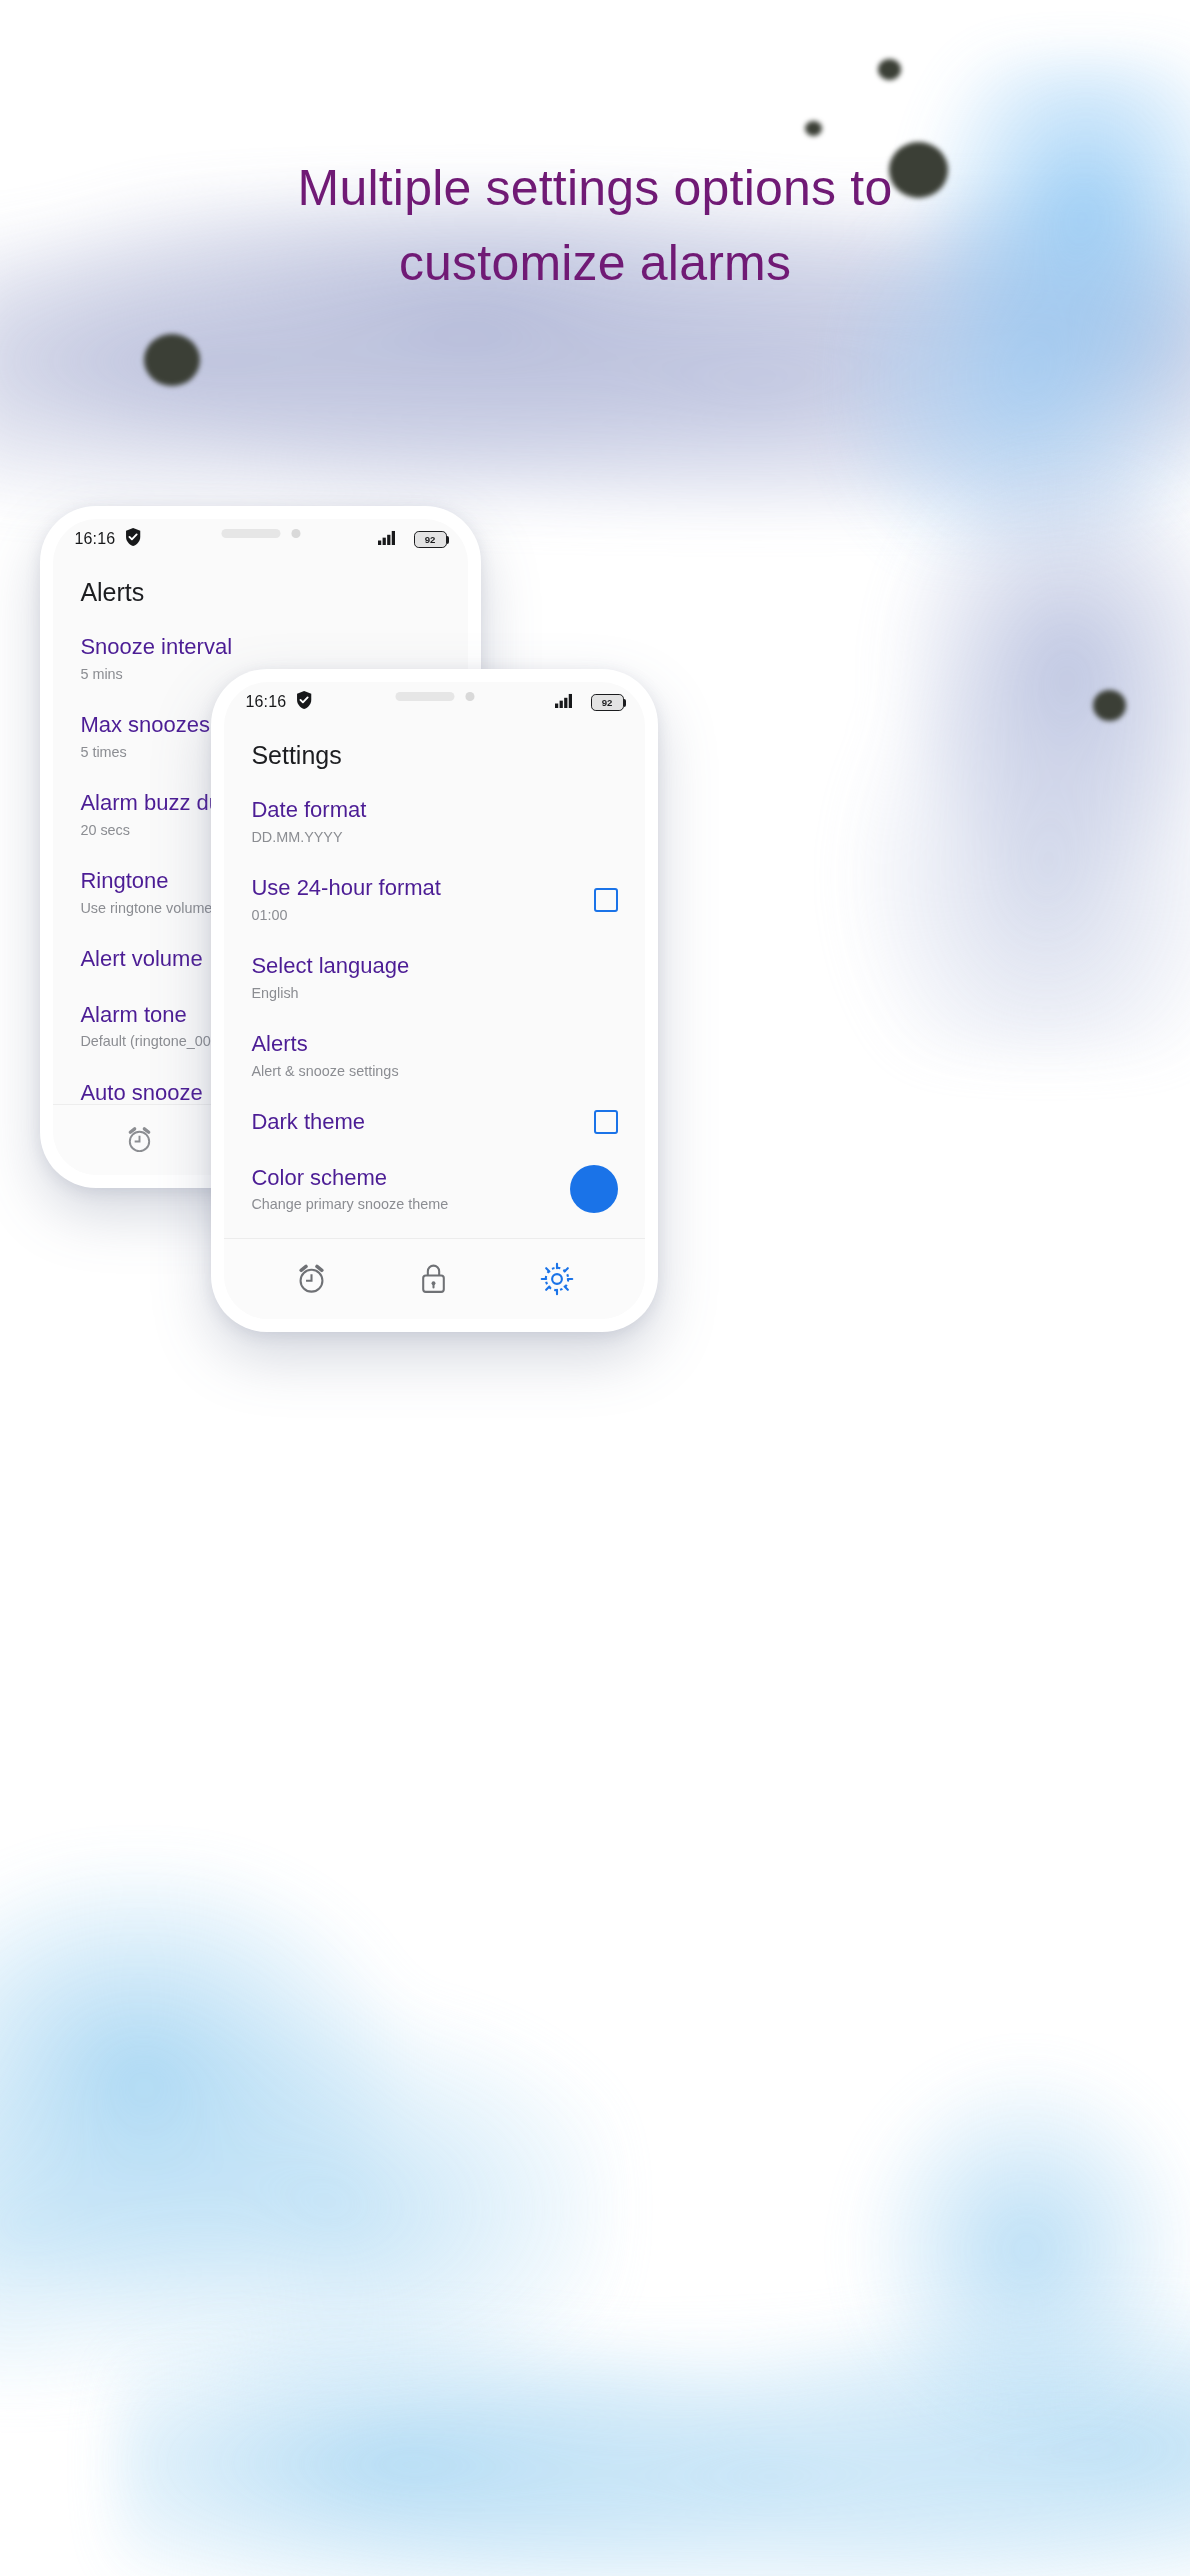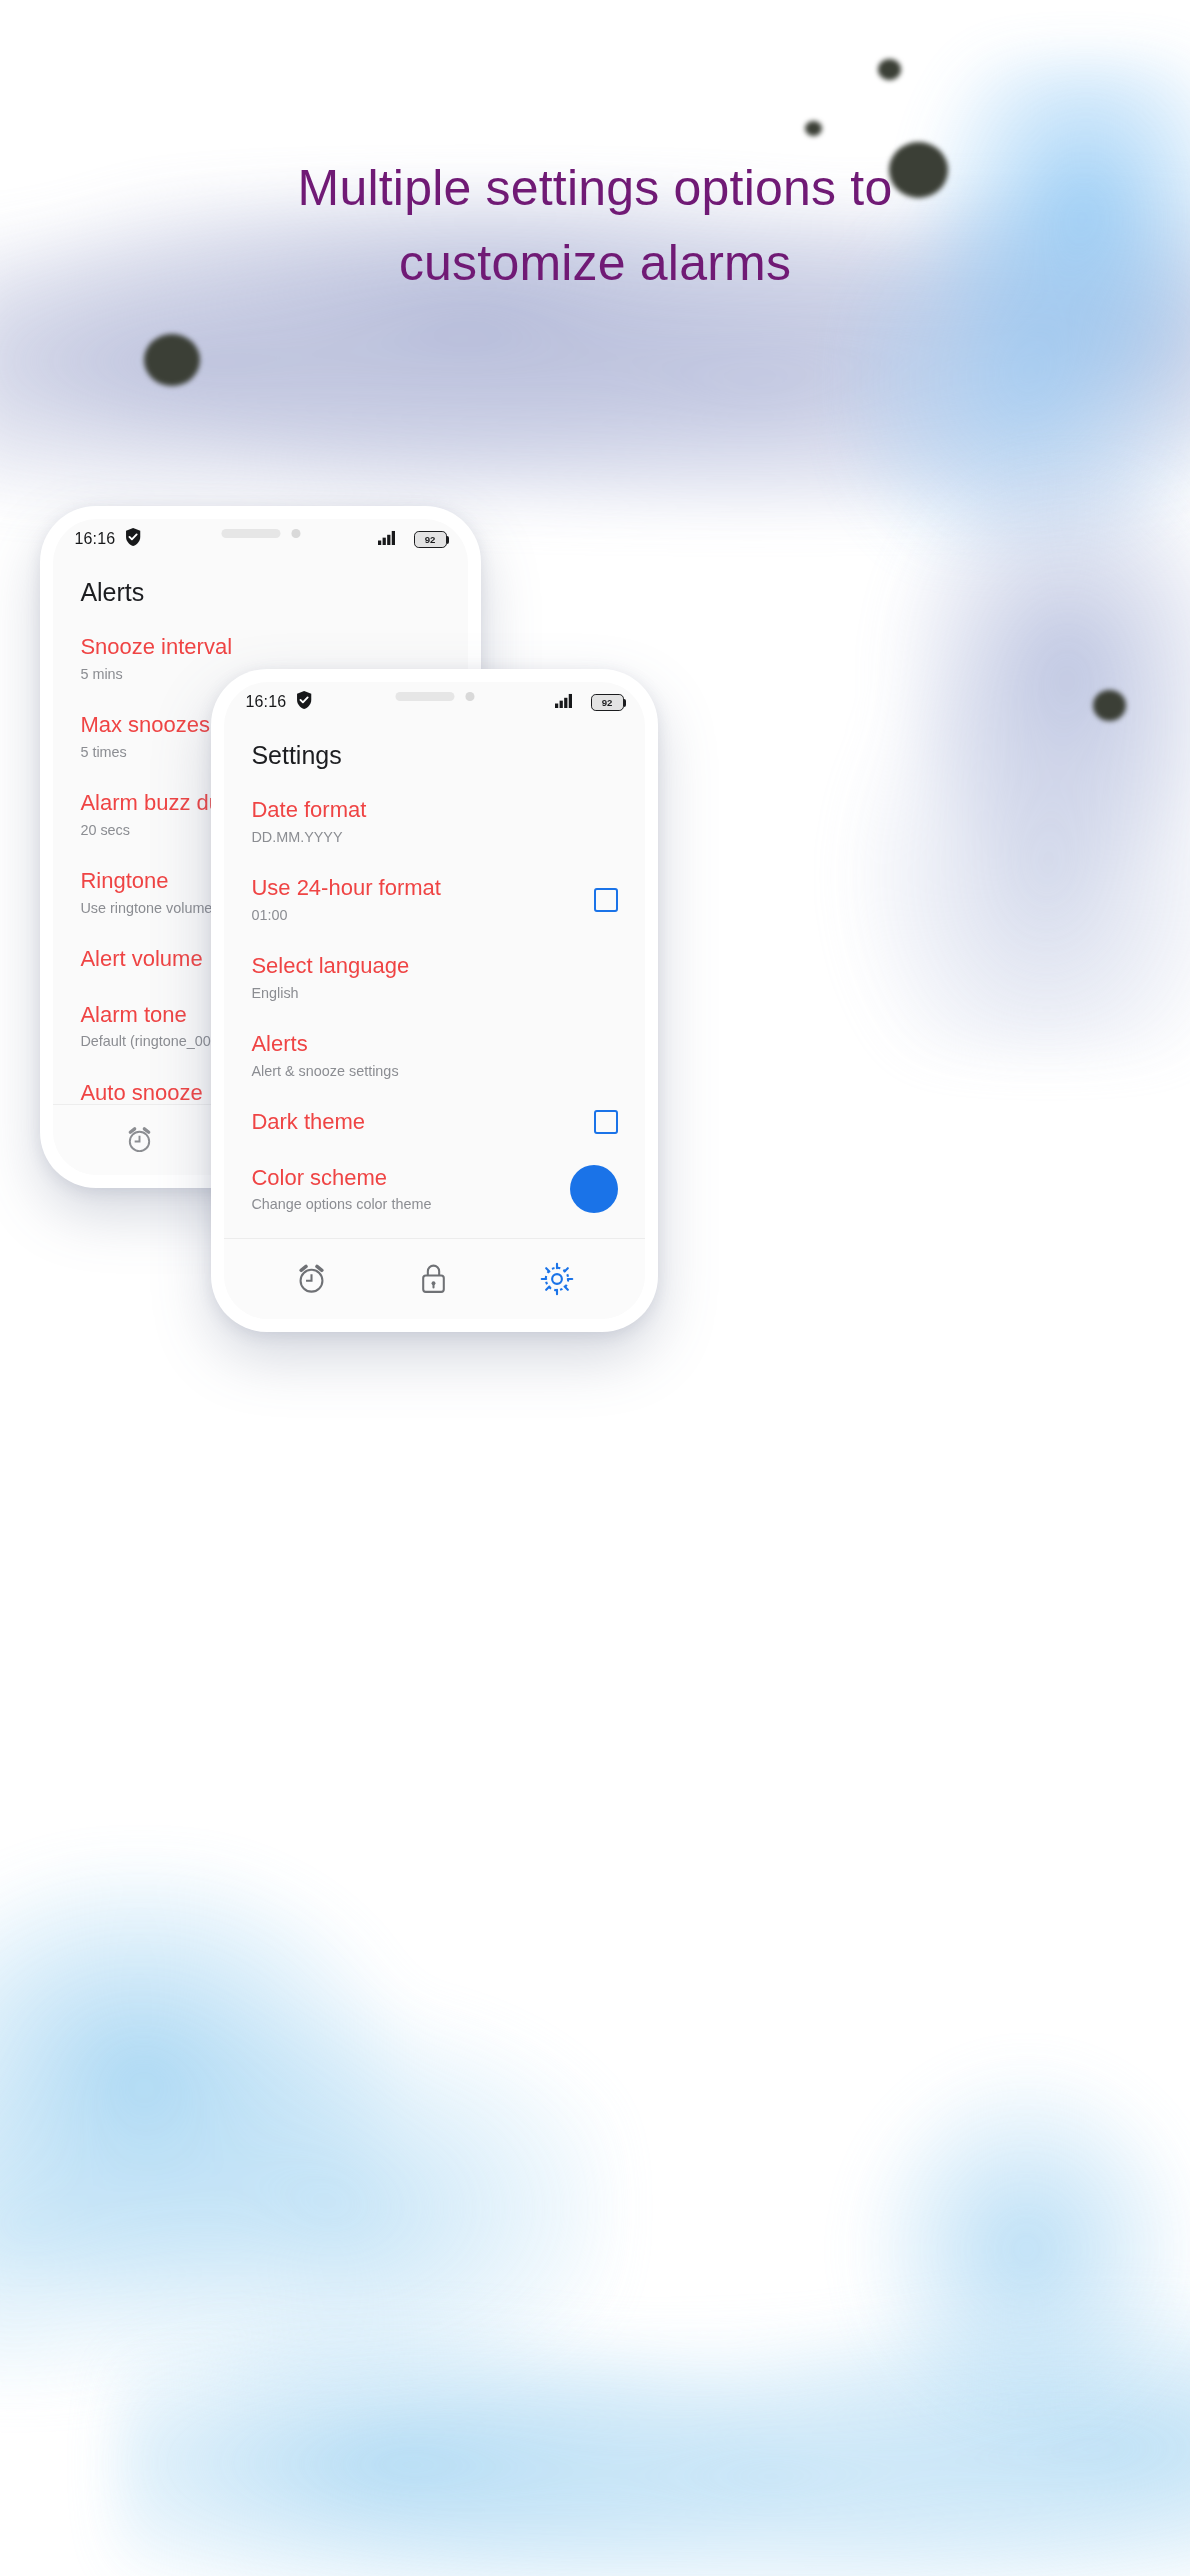--- a/index.html
+++ b/index.html
@@ -178,21 +178,21 @@
   }
   .row {
     display: flex;
     align-items: flex-start;
     padding: 0 0 29px 0;
     min-height: 0;
   }
   .row .texts { flex: 1 1 auto; min-width: 0; }
   .row .title {
     font-size: 22px;
-    color: #ef4444;
+    color: #4c1d95;
     line-height: 1.22;
     white-space: nowrap;
   }
   .row .sub {
     font-size: 14.4px;
     color: #8b8d92;
     margin-top: 4.8px;
     line-height: 1.2;
     white-space: nowrap;
   }
@@ -417,21 +417,21 @@
           <div class="title">Dark theme</div>
         </div>
         <div class="ctl">
           <span class="cbox"></span>
         </div>
       </div>
 
       <div class="row">
         <div class="texts">
           <div class="title">Color scheme</div>
-          <div class="sub">Change options color theme</div>
+          <div class="sub">Change primary snooze theme</div>
         </div>
         <div class="ctl">
           <span class="swatch"></span>
         </div>
       </div>
 
     </div>
 
     <div class="bottomnav">
       <span class="navicon">

